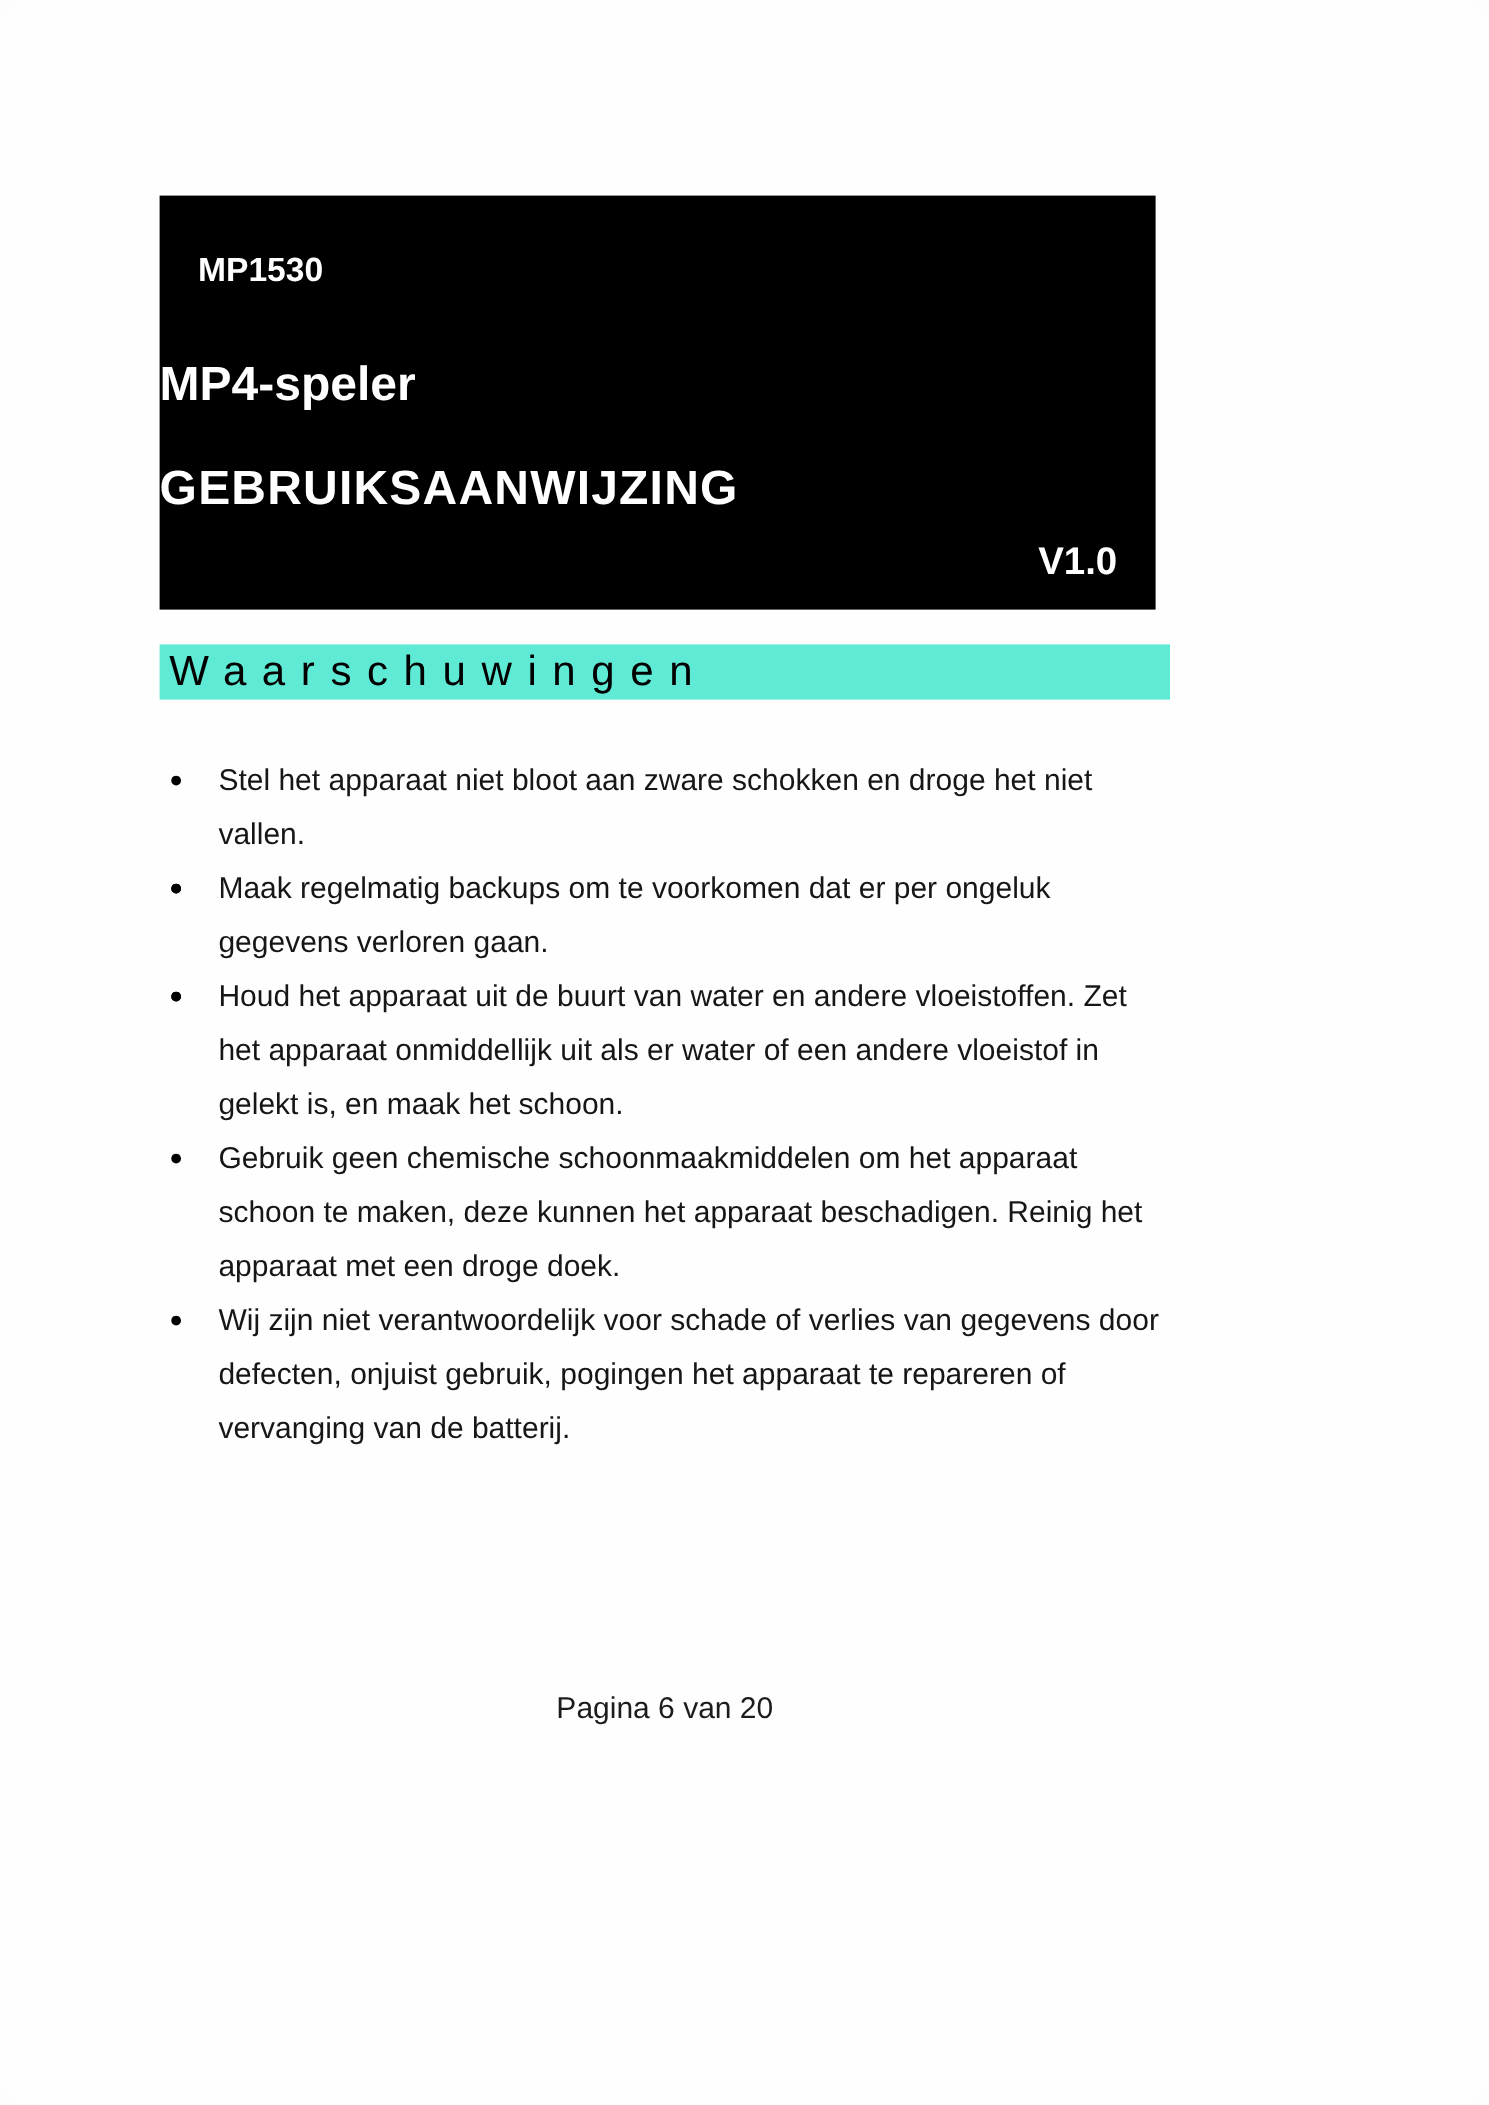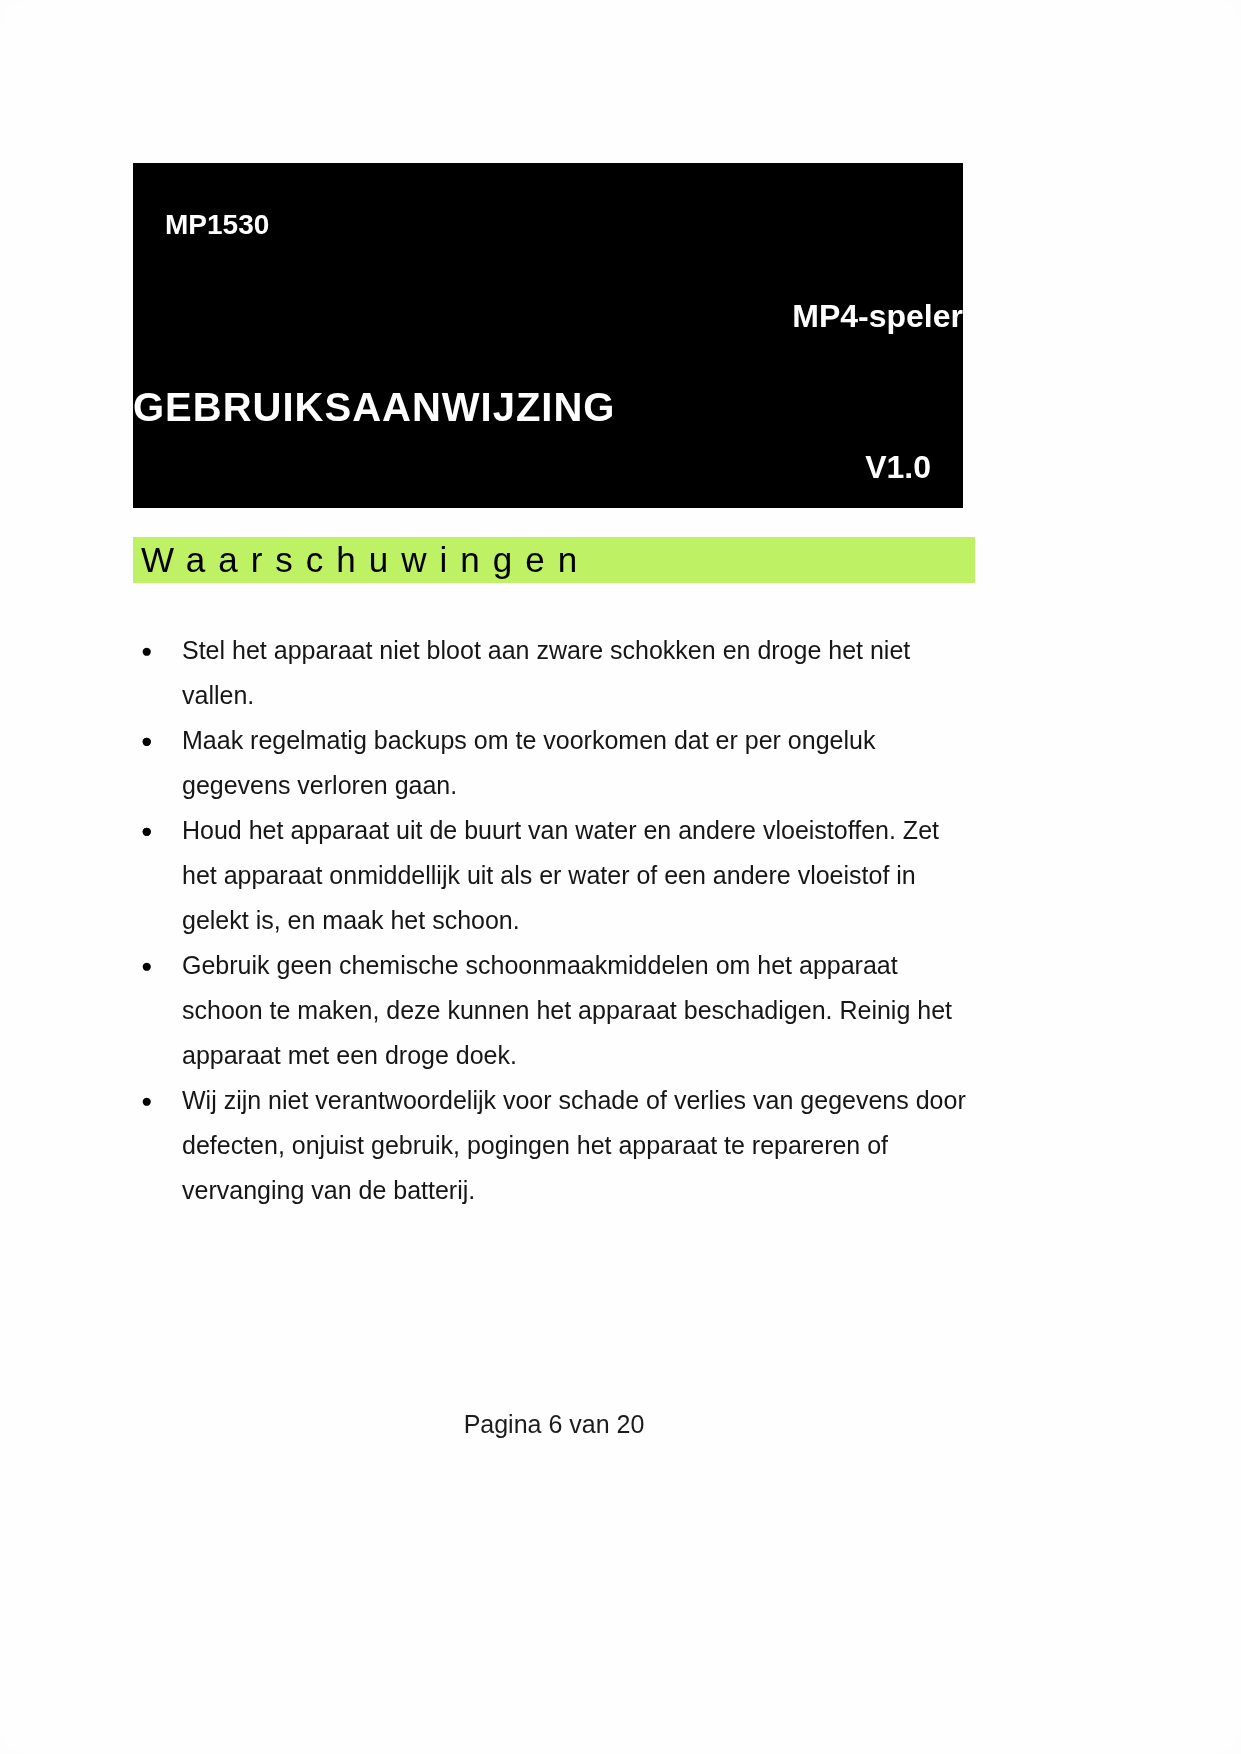--- a/index.html
+++ b/index.html
@@ -37,22 +37,22 @@
     left: 32px;
     top: 46px;
     font-size: 28px;
     font-weight: bold;
   }
   .title {
     position: absolute;
     left: 0;
     right: 0;
     top: 135px;
-    text-align: right;
-    font-size: 32px;
+    text-align: left;
+    font-size: 40px;
     font-weight: bold;
   }
   .subtitle {
     position: absolute;
     left: 0;
     right: 0;
     top: 222px;
     text-align: left;
     font-size: 40px;
     font-weight: bold;
@@ -65,21 +65,21 @@
     font-size: 32px;
     font-weight: bold;
   }
   
   .section-banner {
     position: absolute;
     left: 133px;
     top: 537px;
     width: 842px;
     height: 46px;
-    background: #bef264;
+    background: #5eead4;
     display: flex;
     align-items: center;
   }
   .section-title {
     font-size: 35px;
     letter-spacing: 13px;
     padding-left: 8px;
     color: #000000;
     white-space: nowrap;
   }

